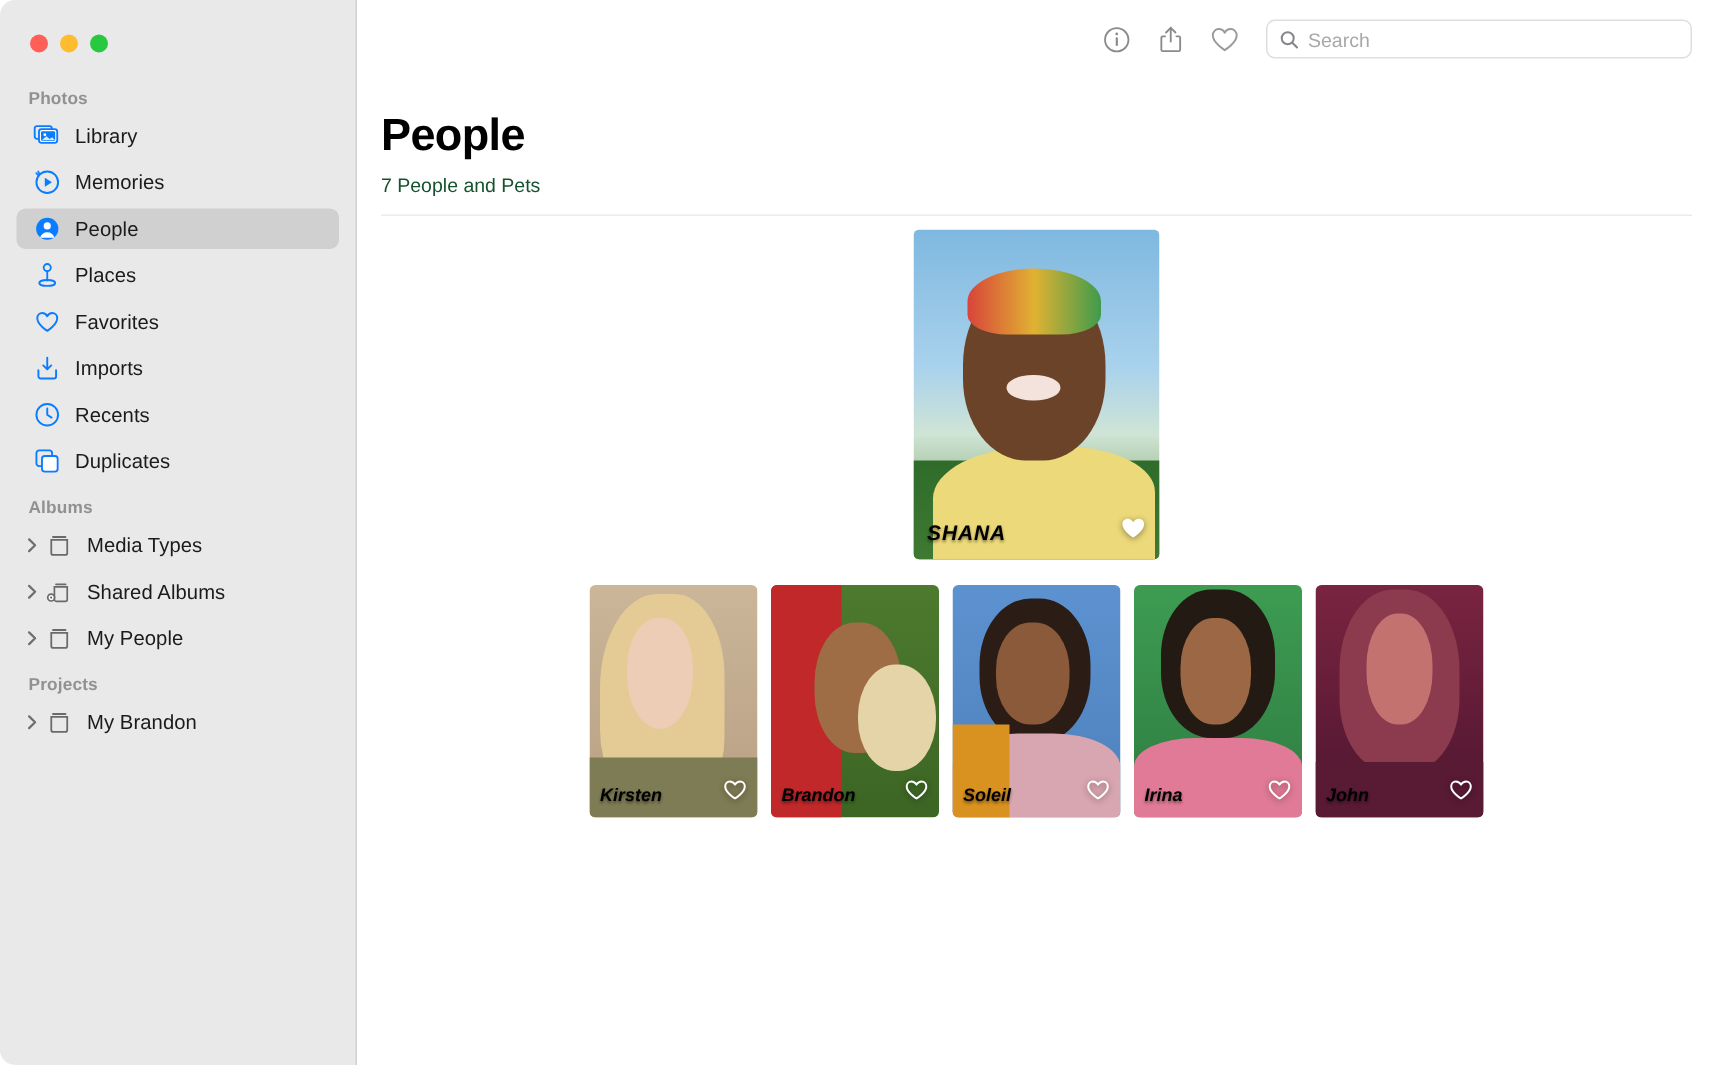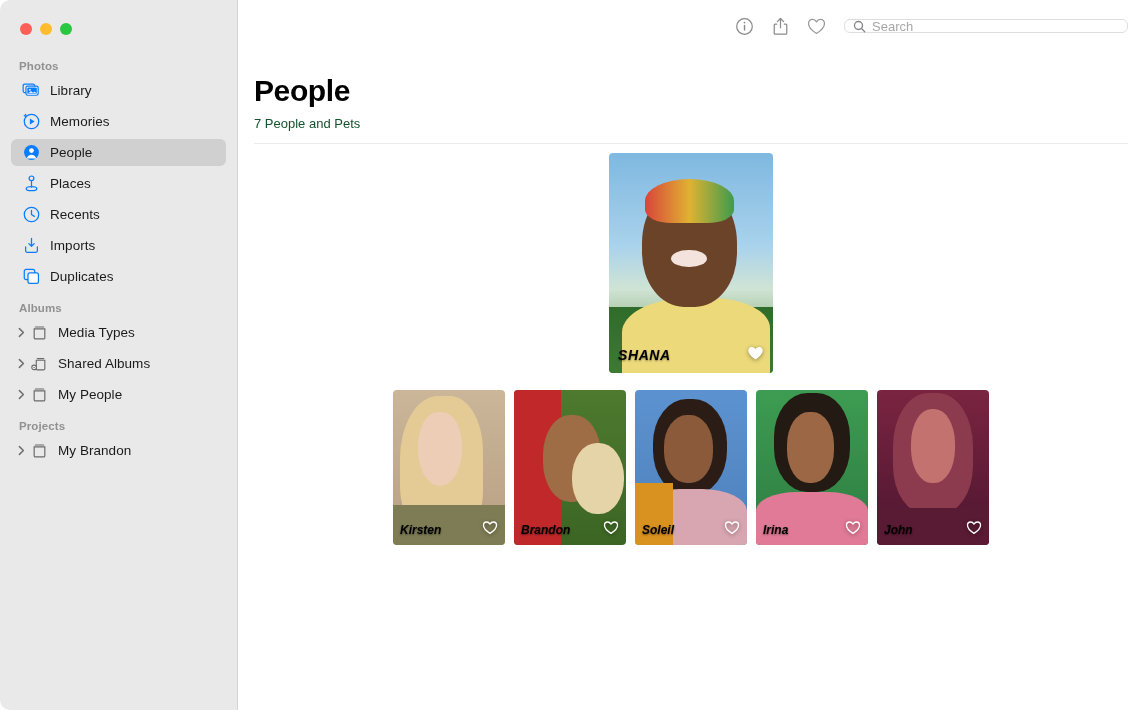--- a/index.html
+++ b/index.html
@@ -94,21 +94,21 @@
     padding-right: 16px;
     gap: 0px;
   }
   .tb-btn {
     width: 36px; height: 30px;
     display: flex; align-items: center; justify-content: center;
     cursor: default;
     color: #828282;
   }
   #search-box {
-    width: 284px; height: 14px;
+    width: 284px; height: 26px;
     border: 1px solid #dededc;
     border-radius: 6px;
     background: #ffffff;
     display: flex; align-items: center;
     padding: 0 8px;
     margin-left: 10px;
   }
   #search-box .mag { margin-right: 6px; display: flex; color: #86868a; }
   #search-input {
     border: none; outline: none;
@@ -234,34 +234,42 @@
                 <circle cx="10" cy="4.6" r="2.5" stroke="#0a7cff" stroke-width="1.3"></circle>
                 <path d="M10 7.1v6.6" stroke="#0a7cff" stroke-width="1.3" stroke-linecap="round"></path>
                 <ellipse cx="10" cy="15.4" rx="5.6" ry="2.1" stroke="#0a7cff" stroke-width="1.3"></ellipse>
               </svg>
             </span>
             <span class="sb-label">Places</span>
           </div>
           <div class="sb-item">
             <span class="sb-icon">
               <svg width="19" height="19" viewBox="0 0 20 20" fill="none">
+                <path d="M10 16.4S3 12.1 3 7.6C3 5.4 4.6 3.9 6.5 3.9c1.5 0 2.8.9 3.5 2.2.7-1.3 2-2.2 3.5-2.2 1.9 0 3.5 1.5 3.5 3.7 0 4.5-7 8.8-7 8.8Z" stroke="#0a7cff" stroke-width="1.35" stroke-linejoin="round"></path>
+              </svg>
+            </span>
+            <span class="sb-label">Favorites</span>
+          </div>
+          <div class="sb-item">
+            <span class="sb-icon">
+              <svg width="19" height="19" viewBox="0 0 20 20" fill="none">
+                <path d="M10 2.6v7.8M7.2 8 10 10.8 12.8 8" stroke="#0a7cff" stroke-width="1.35" stroke-linecap="round" stroke-linejoin="round"></path>
+                <path d="M3.8 11.4v4.2a1.6 1.6 0 0 0 1.6 1.6h9.2a1.6 1.6 0 0 0 1.6-1.6v-4.2" stroke="#0a7cff" stroke-width="1.35" stroke-linecap="round"></path>
+              </svg>
+            </span>
+            <span class="sb-label">Imports</span>
+          </div>
+          <div class="sb-item">
+            <span class="sb-icon">
+              <svg width="19" height="19" viewBox="0 0 20 20" fill="none">
                 <circle cx="10" cy="10" r="7.6" stroke="#0a7cff" stroke-width="1.35"></circle>
                 <path d="M10 5.6V10l3 2" stroke="#0a7cff" stroke-width="1.35" stroke-linecap="round" stroke-linejoin="round"></path>
               </svg>
             </span>
             <span class="sb-label">Recents</span>
-          </div>
-          <div class="sb-item">
-            <span class="sb-icon">
-              <svg width="19" height="19" viewBox="0 0 20 20" fill="none">
-                <path d="M10 2.6v7.8M7.2 8 10 10.8 12.8 8" stroke="#0a7cff" stroke-width="1.35" stroke-linecap="round" stroke-linejoin="round"></path>
-                <path d="M3.8 11.4v4.2a1.6 1.6 0 0 0 1.6 1.6h9.2a1.6 1.6 0 0 0 1.6-1.6v-4.2" stroke="#0a7cff" stroke-width="1.35" stroke-linecap="round"></path>
-              </svg>
-            </span>
-            <span class="sb-label">Imports</span>
           </div>
           <div class="sb-item">
             <span class="sb-icon">
               <svg width="19" height="19" viewBox="0 0 20 20" fill="none">
                 <rect x="2.4" y="2.4" width="11" height="11" rx="2" stroke="#0a7cff" stroke-width="1.3"></rect>
                 <rect x="6.3" y="6.3" width="11" height="11" rx="2" fill="#fff" stroke="#0a7cff" stroke-width="1.3"></rect>
               </svg>
             </span>
             <span class="sb-label">Duplicates</span>
           </div>

